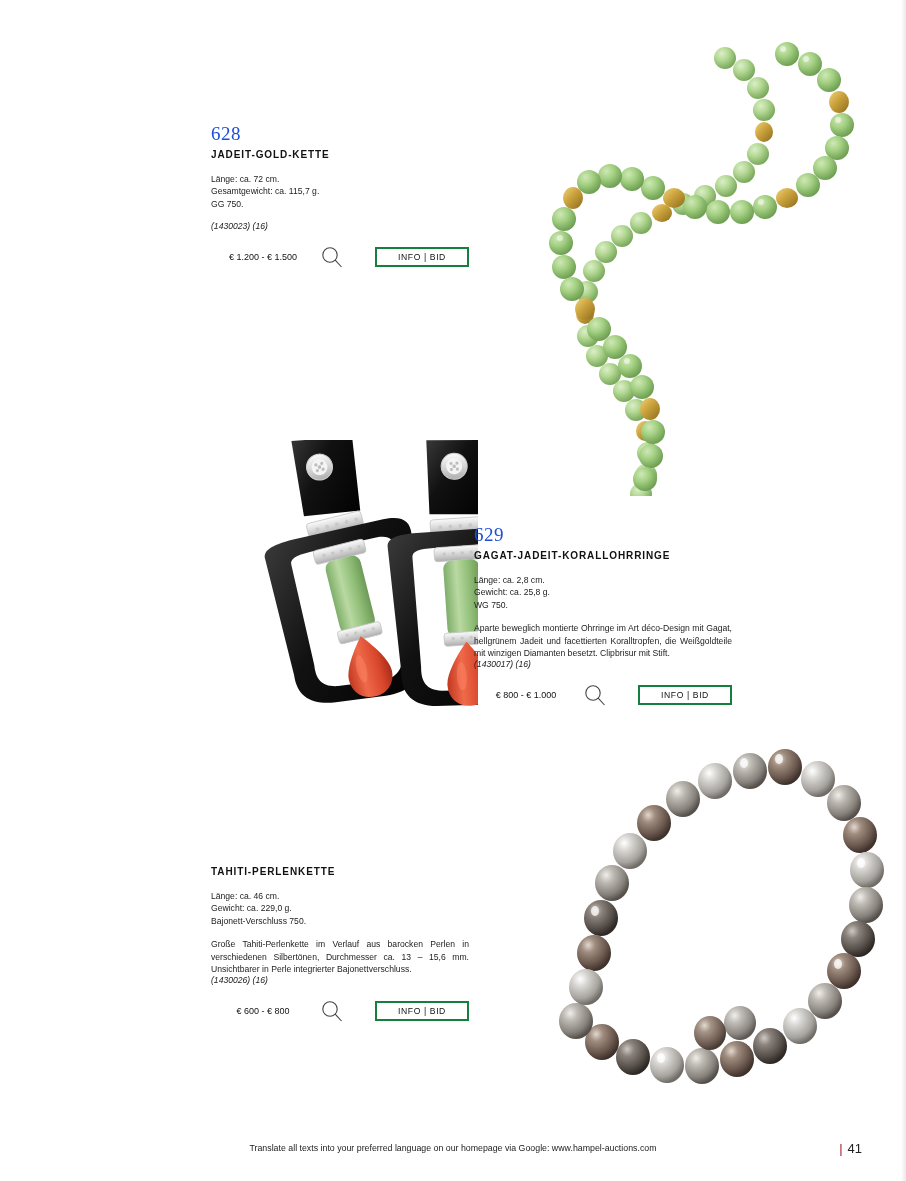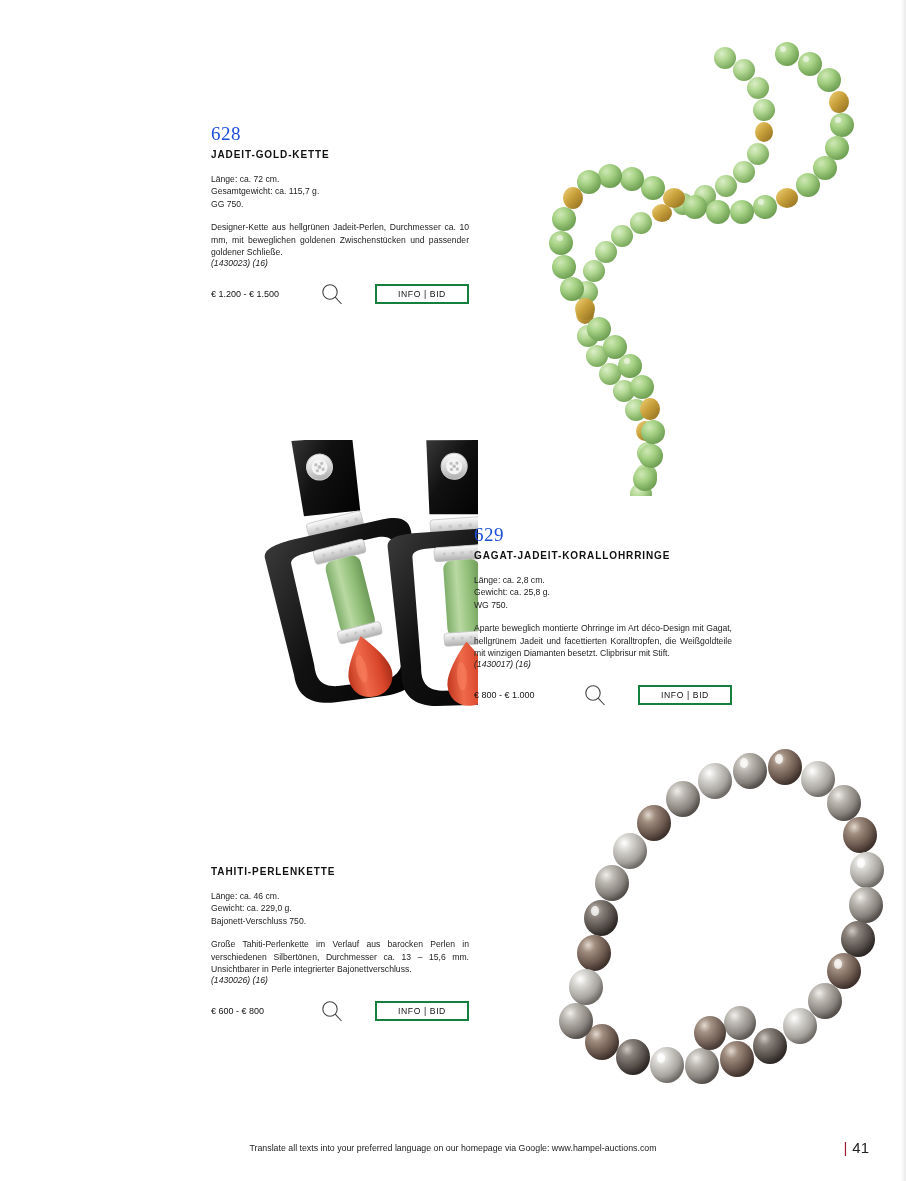--- a/index.html
+++ b/index.html
@@ -61,20 +61,21 @@
   .lot-footer {
     margin-top: 15px;
     display: flex;
     align-items: center;
   }
   .lot-estimate {
     font-size: 9px;
     color: #111;
     width: 104px;
     flex: 0 0 104px;
+    text-align: center;
   }
   .magnifier {
     flex: 0 0 34px;
     display: flex;
     align-items: center;
     justify-content: center;
   }
   .magnifier svg { display: block; }
   .info-bid {
     border: 2px solid #15803d;
@@ -125,23 +126,23 @@
     left: 0;
     right: 0;
     bottom: 28px;
     text-align: center;
     font-size: 8.8px;
     color: #222;
   }
   .footer .translate-text { }
   .page-num {
     position: absolute;
-    right: 37px;
+    right: 44px;
     bottom: 25px;
-    font-size: 15px;
+    font-size: 13px;
     color: #222;
   }
   .page-num .bar {
     color: #9e1b32;
     margin-right: 5px;
   }
 
   
   .scan-edge-left {
     position: absolute;
@@ -272,21 +273,20 @@
       </g>
     </svg>
   </div>
 
   <div class="lot" id="lot-628" style="left:211px; top:123px;">
     <div class="lot-number">628</div>
     <div class="lot-title">JADEIT-GOLD-KETTE</div>
     <div class="lot-specs" style="white-space:pre-line;">Länge: ca. 72 cm.
 Gesamtgewicht: ca. 115,7 g.
 GG 750.</div>
-    <div class="lot-desc">Designer-Kette aus hellgrünen Jadeit-Perlen, Durchmesser ca. 10 mm, mit beweglichen goldenen Zwischenstücken und passender goldener Schließe.</div>
     <div class="lot-ref">(1430023) (16)</div>
     <div class="lot-footer">
       <div class="lot-estimate">€ 1.200 - € 1.500</div>
       <div class="magnifier">
         <svg width="22" height="22" viewBox="0 0 22 22">
           <circle cx="9" cy="9" r="7.2" fill="none" stroke="#444" stroke-width="1.1"></circle>
           <line x1="14.2" y1="14.2" x2="20.5" y2="21" stroke="#444" stroke-width="1.1"></line>
         </svg>
       </div>
       <div class="info-bid">INFO | BID</div>

